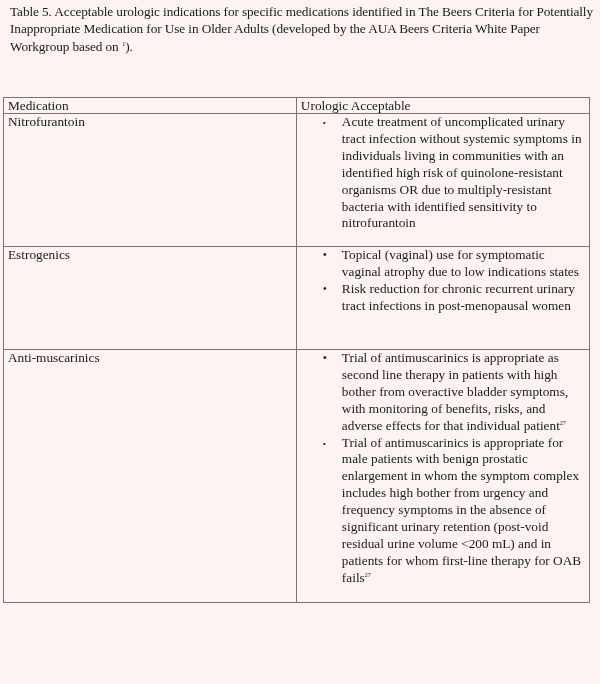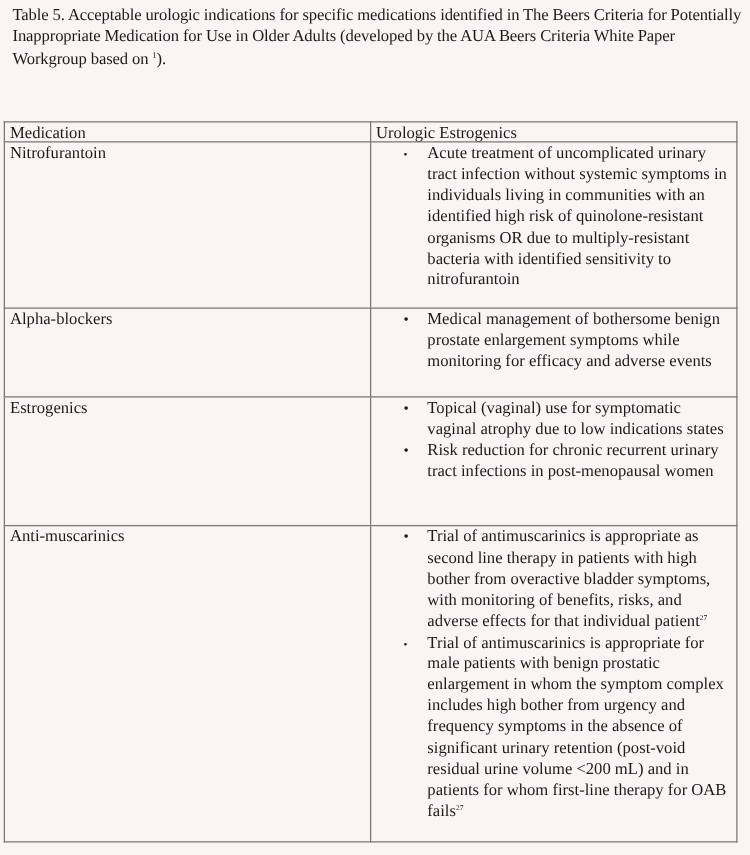--- a/index.html
+++ b/index.html
@@ -79,37 +79,29 @@
 </style>
 </head>
 <body>
 
 <div class="caption"><span>Table 5. Acceptable urologic indications for specific medications identified in The Beers Criteria for Potentially Inappropriate Medication for Use in Older Adults (developed by the AUA Beers Criteria White Paper Workgroup based on </span><sup>1</sup><span>).</span></div>
 
 <table>
   <thead>
     <tr>
       <th class="col-med">Medication</th>
-      <th class="col-ind">Urologic Estrogenics</th>
+      <th class="col-ind">Urologic Acceptable</th>
     </tr>
   </thead>
   <tbody>
     <tr class="row-nitro">
       <td>Nitrofurantoin</td>
       <td>
         <ul>
           <li><span class="bullet small">•</span><span>Acute treatment of uncomplicated urinary tract infection without systemic symptoms in individuals living in communities with an identified high risk of quinolone-resistant organisms OR due to multiply-resistant bacteria with identified sensitivity to nitrofurantoin</span></li>
-        </ul>
-      </td>
-    </tr>
-    <tr class="row-alpha">
-      <td>Alpha-blockers</td>
-      <td>
-        <ul>
-          <li><span class="bullet">•</span><span>Medical management of bothersome benign prostate enlargement symptoms while monitoring for efficacy and adverse events</span></li>
         </ul>
       </td>
     </tr>
     <tr class="row-estro">
       <td>Estrogenics</td>
       <td>
         <ul>
           <li><span class="bullet">•</span><span>Topical (vaginal) use for symptomatic vaginal atrophy due to low indications states</span></li>
           <li><span class="bullet">•</span><span>Risk reduction for chronic recurrent urinary tract infections in post-menopausal women</span></li>
         </ul>

